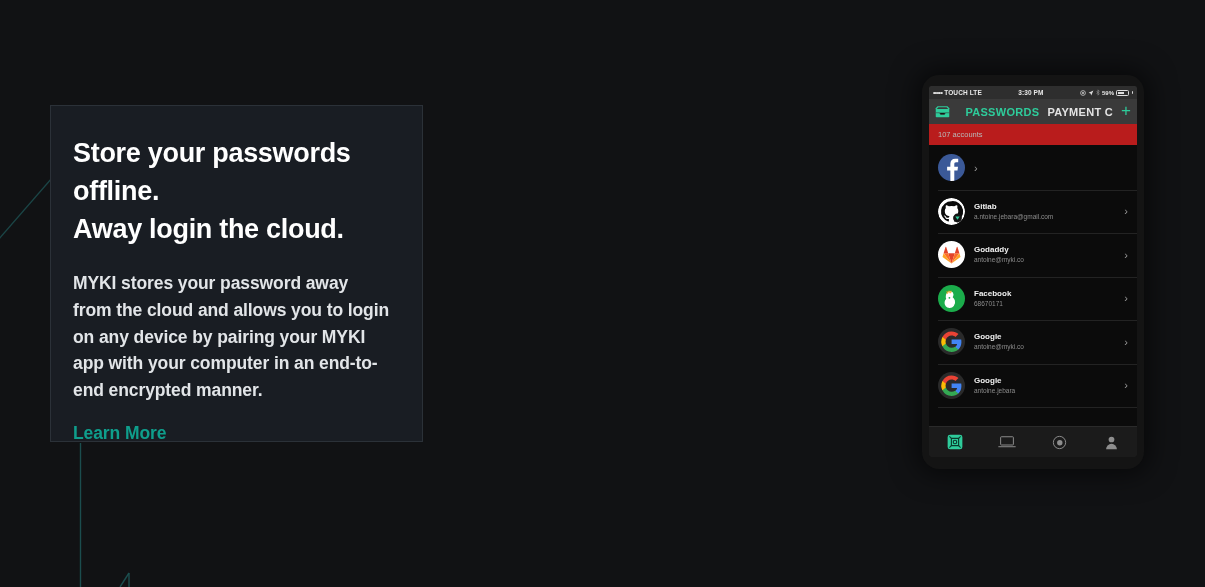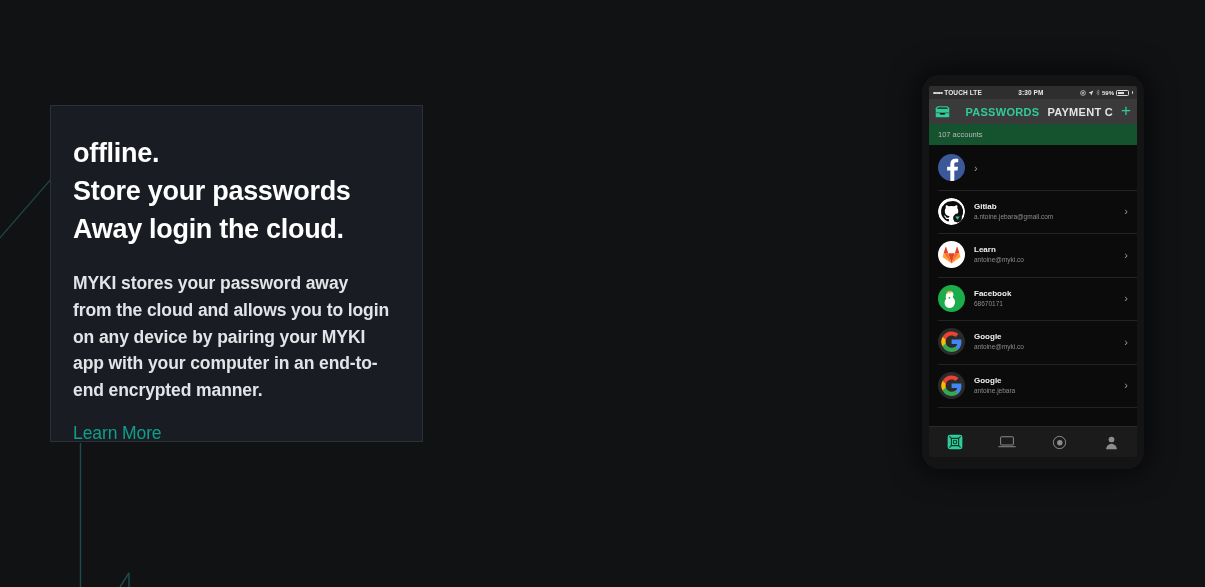--- a/index.html
+++ b/index.html
@@ -48,21 +48,21 @@
     color: #e2e5e8;
     font-size: 17.5px;
     line-height: 1.52;
     margin: 0 0 20px 0;
     letter-spacing: -0.1px;
     font-weight: bold;
   }
   #learn-more {
     color: #0f9e8c;
     font-size: 17.5px;
-    font-weight: 400;
+    font-weight: 700;
     text-decoration: none;
     display: inline-block;
     letter-spacing: -0.1px;
   }
 
   
   #phone {
     position: absolute;
     left: 922px;
     top: 75px;
@@ -151,21 +151,21 @@
     font-size: 17px;
     font-weight: 300;
     line-height: 1;
     padding-left: 2px;
     padding-bottom: 2px;
   }
 
   
   #accounts-count {
     height: 21px;
-    background: #14532d;
+    background: #b91c1c;
     display: flex;
     align-items: center;
     padding-left: 9px;
     color: #b9b9b9;
     font-size: 7.5px;
     border-bottom: 1px solid #0b0b0b;
   }
 
   
   #account-list {
@@ -242,22 +242,22 @@
 
 <svg id="bg-deco" width="1205" height="587" viewBox="0 0 1205 587">
   <line x1="-15" y1="255" x2="52" y2="178" stroke="#1d4f50" stroke-width="1.2" opacity="0.85"></line>
   <line x1="80.5" y1="443" x2="80.5" y2="587" stroke="#1d5455" stroke-width="1.4" opacity="0.9"></line>
   <line x1="120" y1="587" x2="129" y2="573" stroke="#1d5455" stroke-width="1.4" opacity="0.9"></line>
   <line x1="129" y1="573" x2="129" y2="587" stroke="#1d5455" stroke-width="1.4" opacity="0.9"></line>
 </svg>
 
 <div id="feature-card">
   <h1 id="card-heading">
+    <span class="hl">Store your passwords</span>
     <span class="hl">offline.</span>
-    <span class="hl">Store your passwords</span>
     <span class="hl">Away login the cloud.</span>
   </h1>
   <p id="card-body">MYKI stores your password away from the cloud and allows you to login on any device by pairing your MYKI app with your computer in an end-to-end encrypted manner.</p>
   <a id="learn-more" href="#">Learn More</a>
 </div>
 
 <div id="phone">
   <div id="phone-screen">
 
     <div id="status-bar">
@@ -332,21 +332,21 @@
             <path d="M13.5 22.5 L16.8 12.3 H10.2 Z" fill="#e24329"></path>
             <path d="M13.5 22.5 L10.2 12.3 H5.6 Z" fill="#fc6d26"></path>
             <path d="M5.6 12.3 L4.6 15.5 a.7.7 0 0 0 .25.78 L13.5 22.5 Z" fill="#fca326"></path>
             <path d="M5.6 12.3 H10.2 L8.2 6.1 a.35.35 0 0 0-.67 0 Z" fill="#e24329"></path>
             <path d="M13.5 22.5 L16.8 12.3 H21.4 Z" fill="#fc6d26"></path>
             <path d="M21.4 12.3 L22.4 15.5 a.7.7 0 0 1-.25.78 L13.5 22.5 Z" fill="#fca326"></path>
             <path d="M21.4 12.3 H16.8 L18.8 6.1 a.35.35 0 0 1 .67 0 Z" fill="#e24329"></path>
           </svg>
         </div>
         <div class="acct-text">
-          <div class="acct-name">Learn</div>
+          <div class="acct-name">Godaddy</div>
           <div class="acct-sub">antoine@myki.co</div>
         </div>
         <span class="chev">›</span>
       </div>
 
       <div class="acct-row">
         <div class="acct-logo" style="background:#1bac4b">
           <svg viewBox="0 0 27 27" width="27" height="27">
             <path d="M8.5 8.5 q1.5-3 4.5-2.2 q2.5.7 2.5 3.3 0 1.3-.8 2.6 1.6 1.2 2.2 3.2 .9 3.1-1.1 5.6-1.6 2-4.3 1.9-2.4-.1-3.8-1.7-1.5-1.8-1.1-4.2.3-1.9 1.6-3.2-.6-1.3-.4-2.6 .1-1.3.7-2.7z" fill="#ffffff"></path>
             <path d="M9 6.2 q.4 1.6.2 2.6M11 5.6 q.1 1.6.1 2.6M13 5.7 q-.2 1.5-.3 2.5" stroke="#f59800" stroke-width="1" fill="none"></path>

